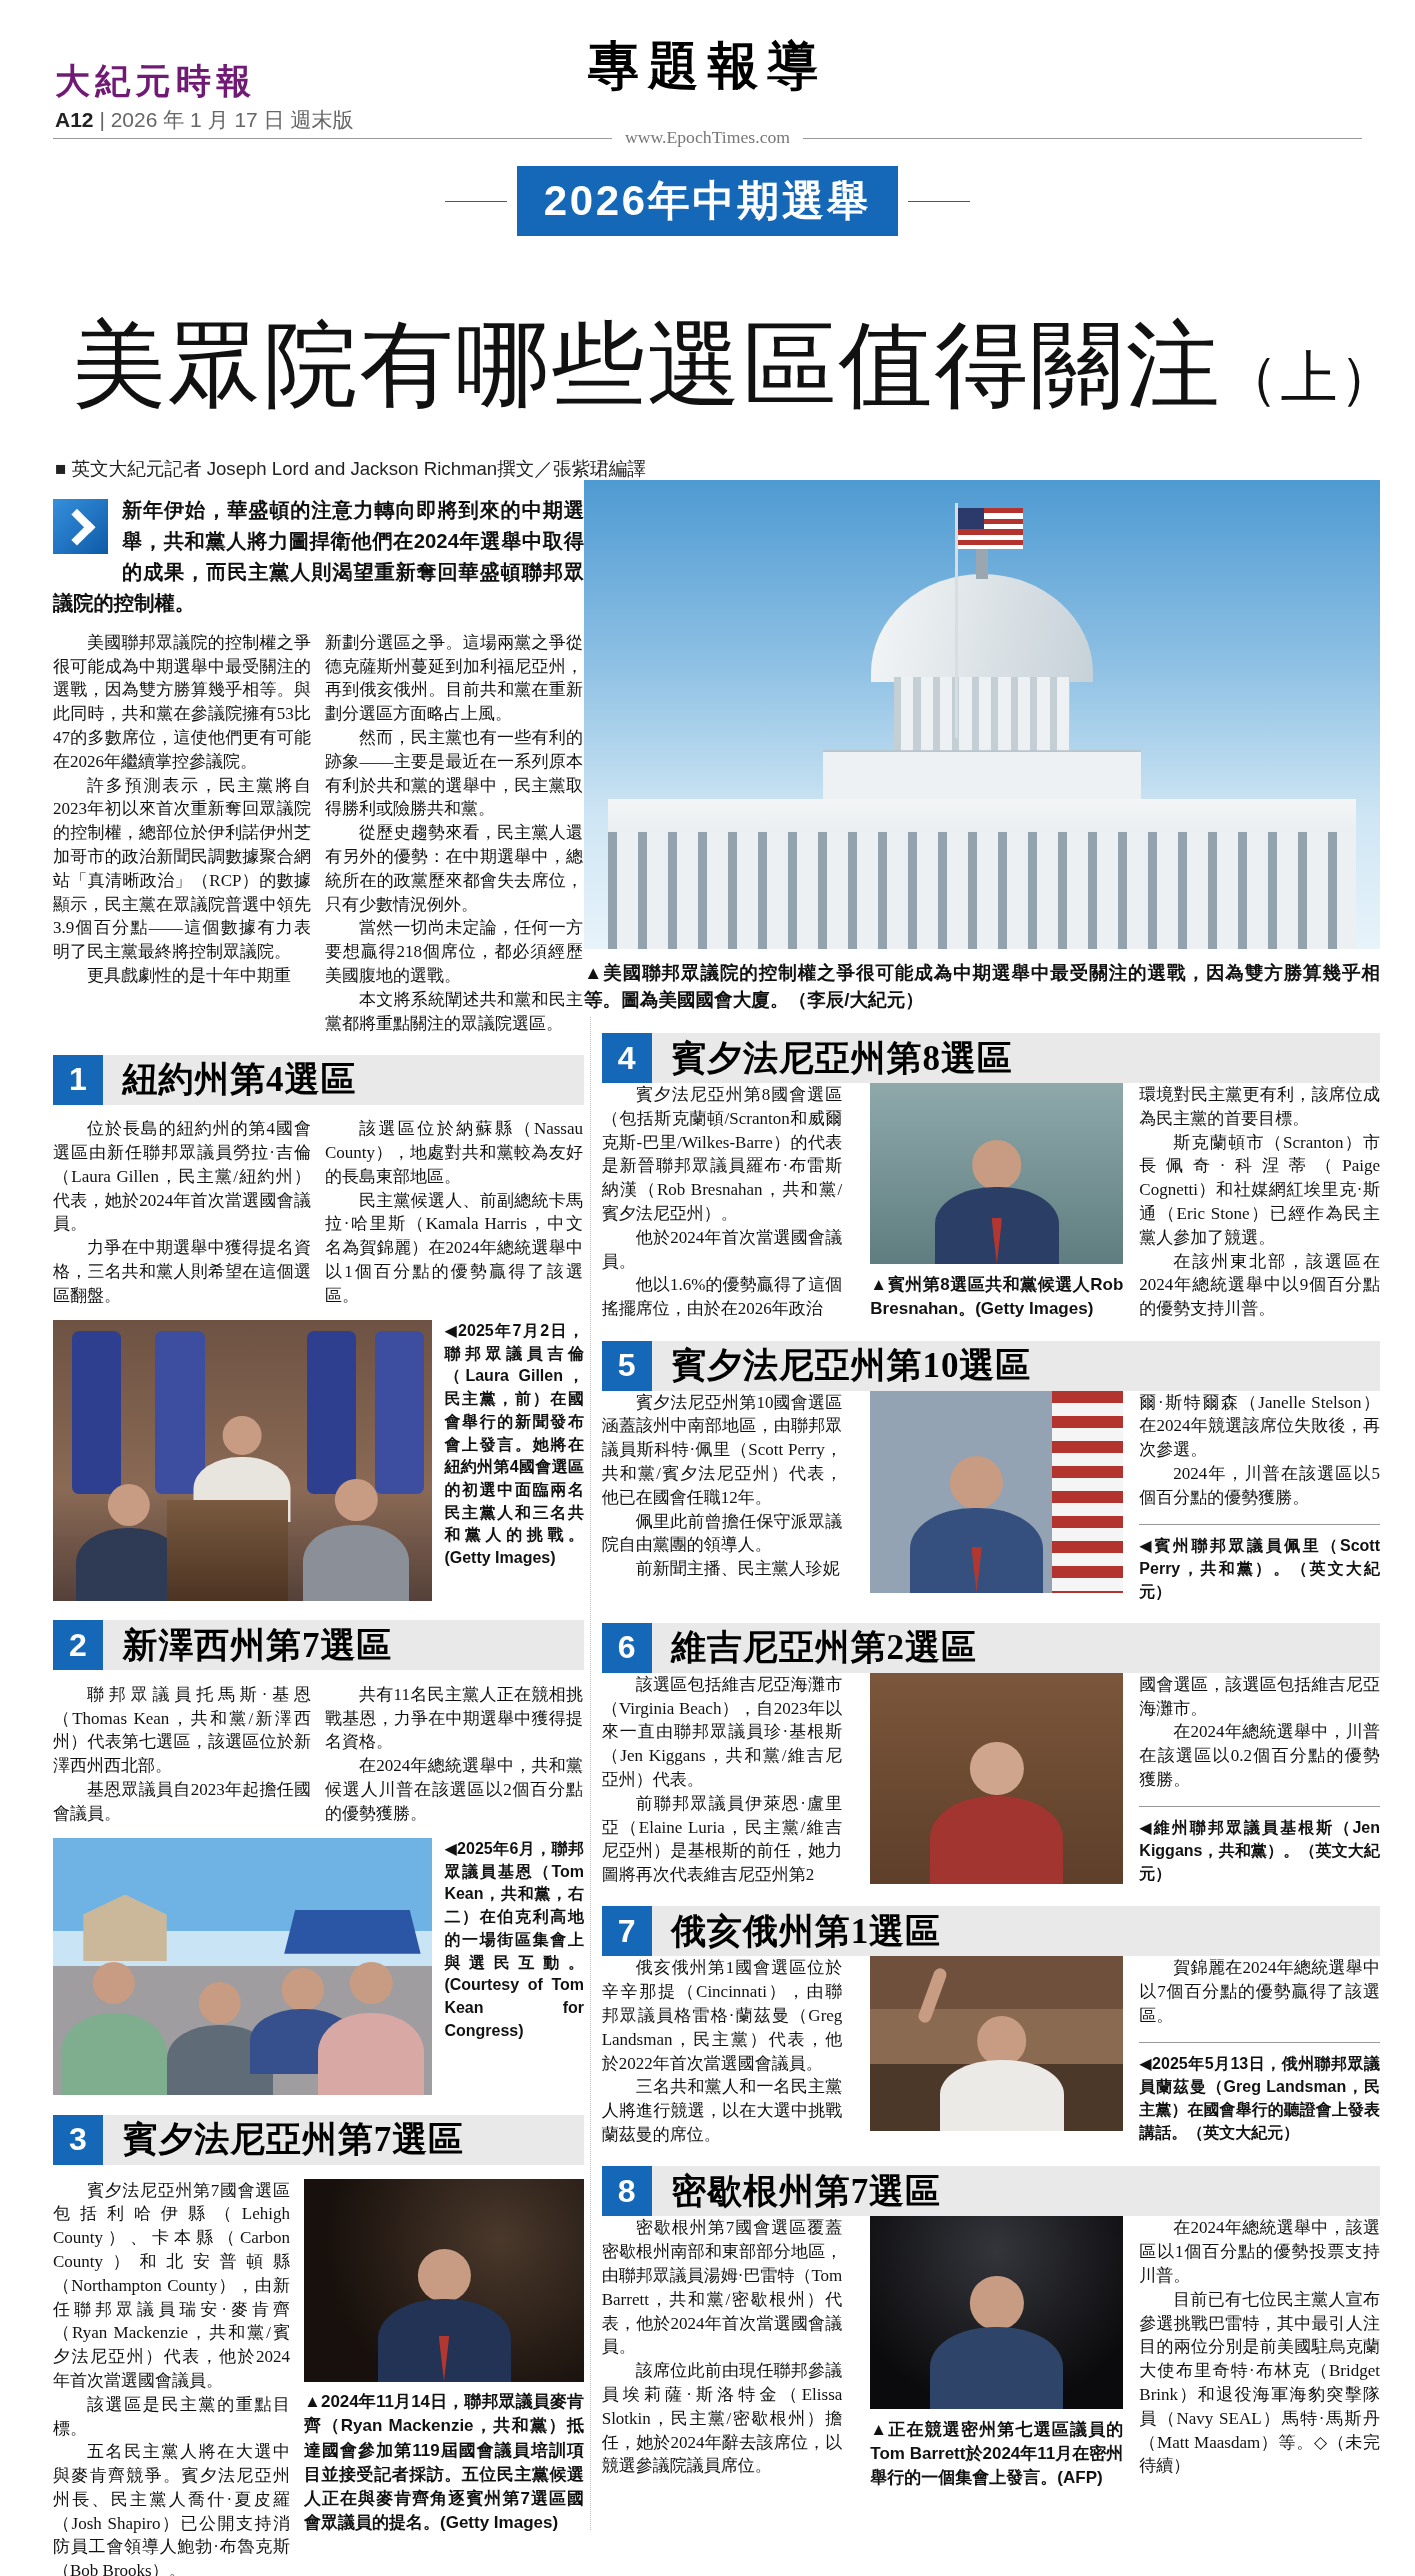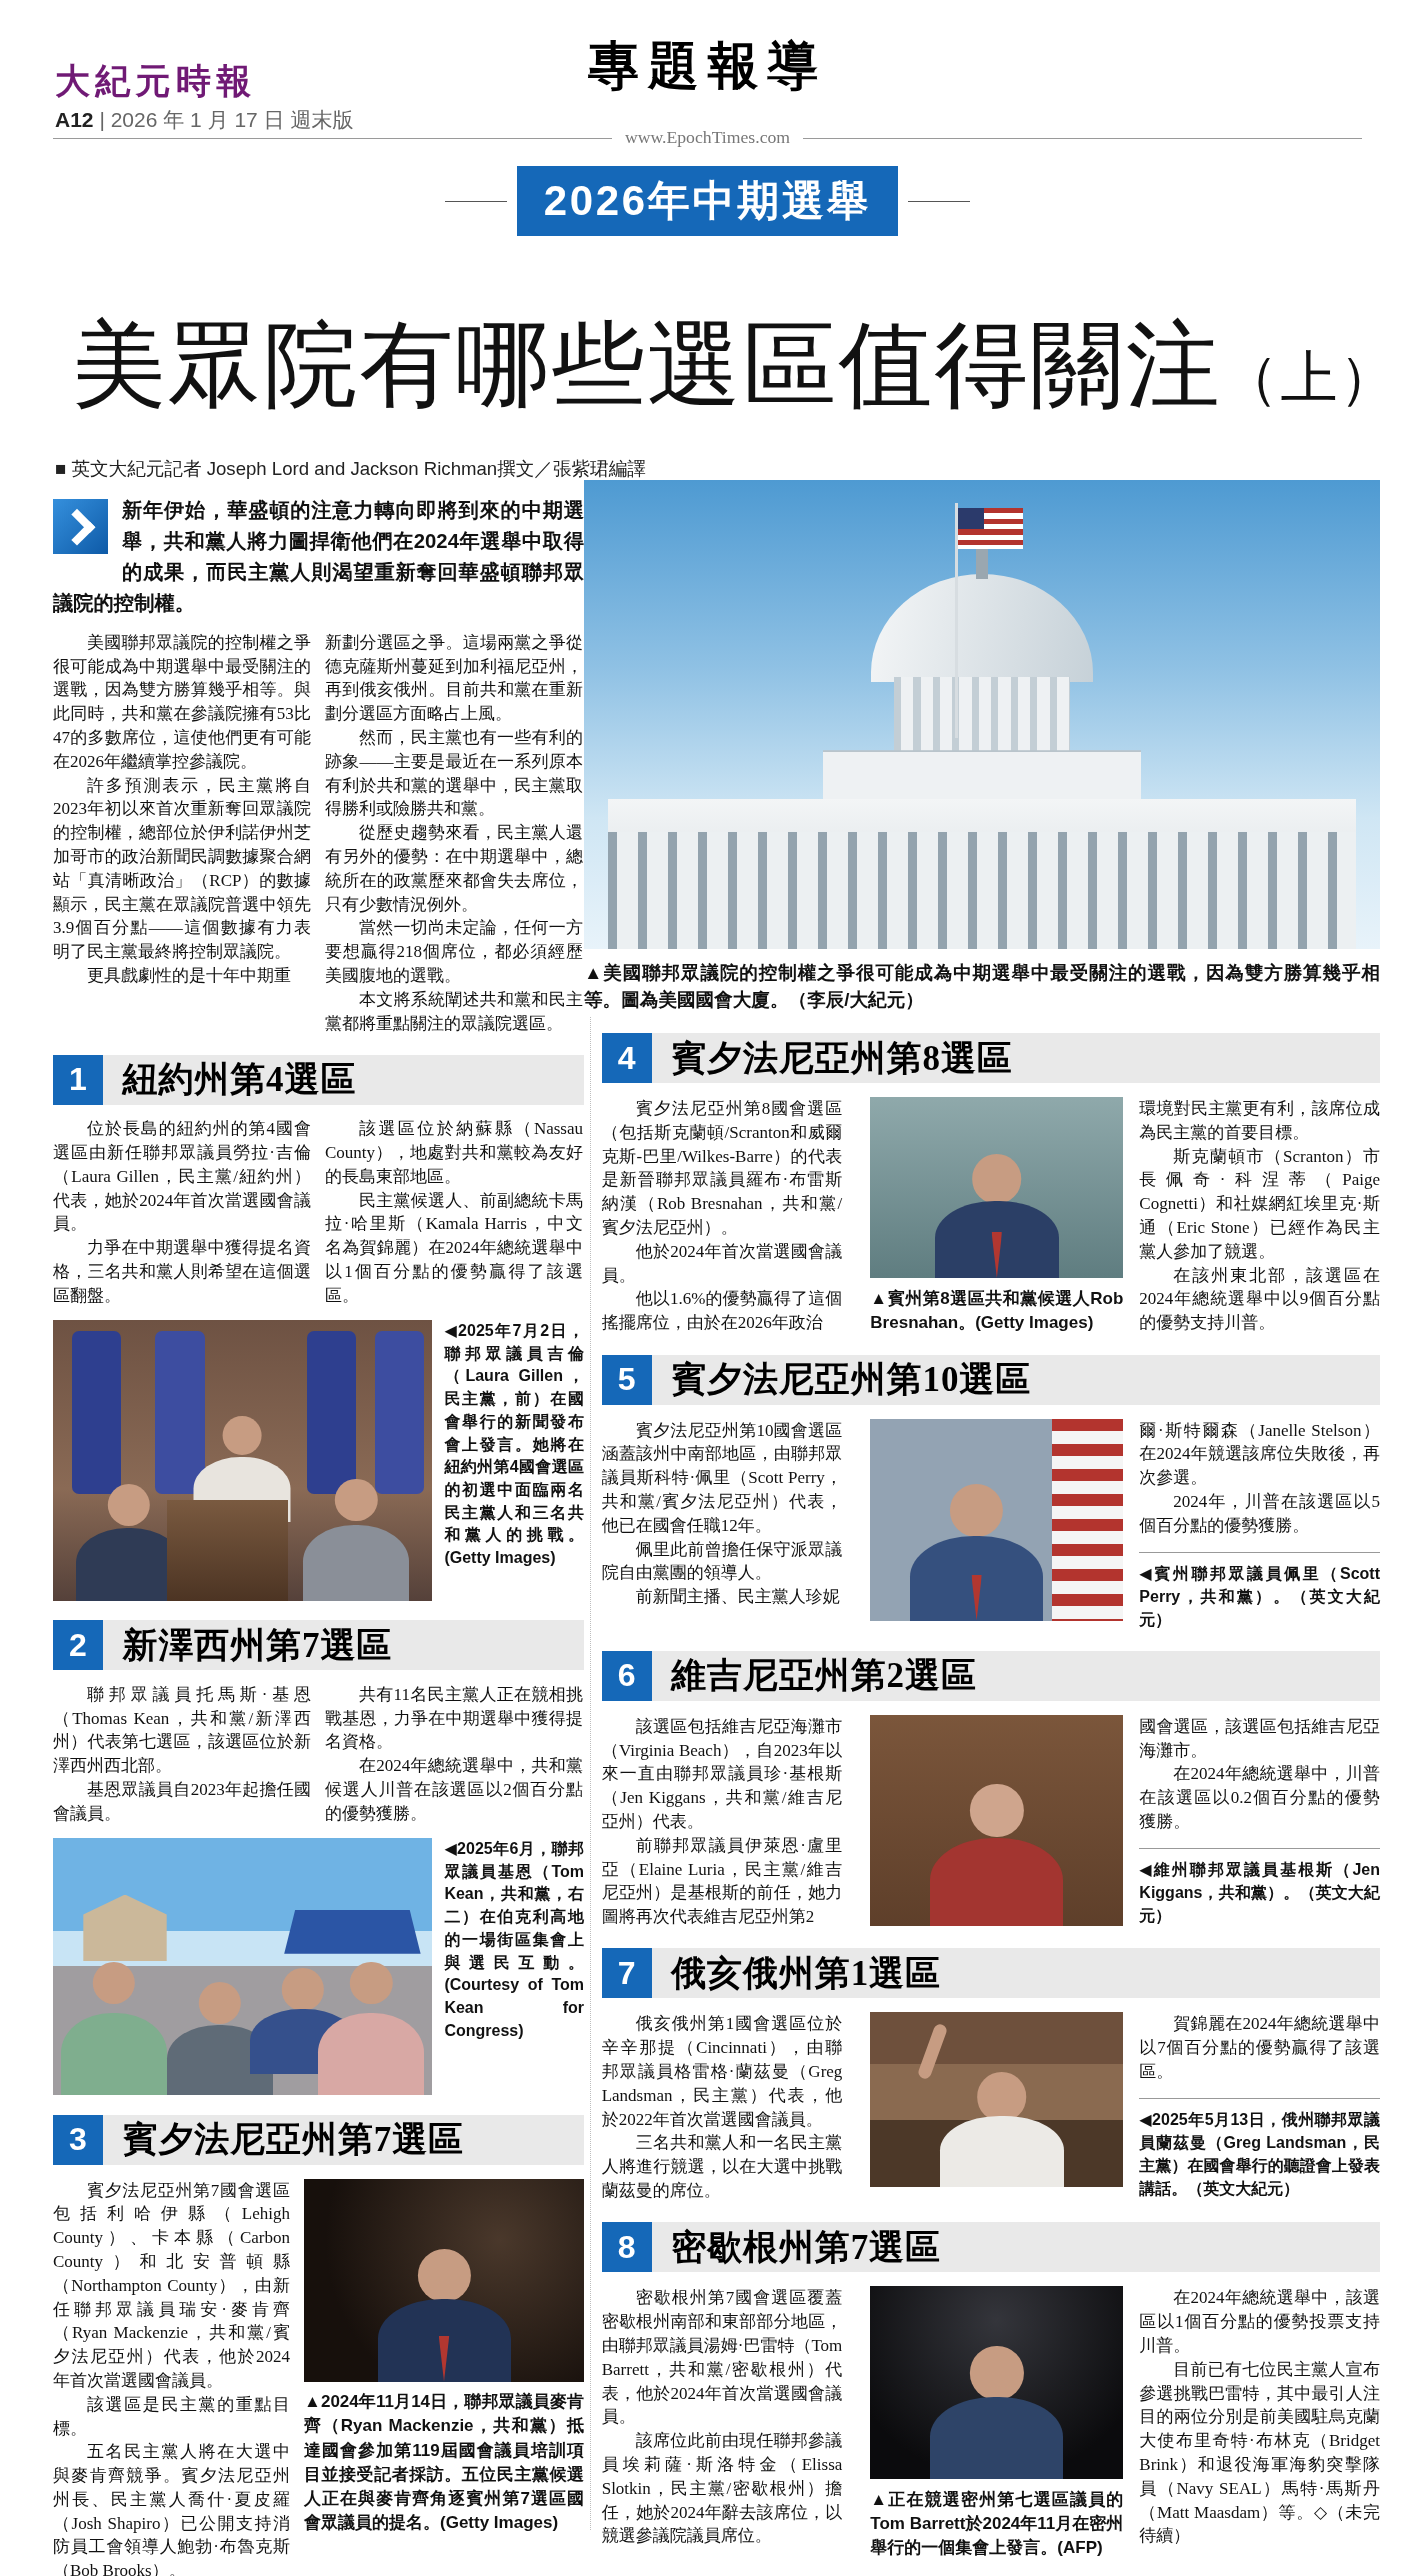--- a/index.html
+++ b/index.html
@@ -61,21 +61,21 @@
   .photo{position:relative;overflow:hidden;background:#c9c9c9;}
   .photo-row{display:flex;gap:12.4px;margin-top:12.4px;}
   .photo-big{width:379px;flex:0 0 379px;}
   .side-cap,.bot-cap,.col-cap{font-family:"Liberation Sans","DejaVu Sans",sans-serif;font-weight:700;
         font-size:16px;line-height:1.42;margin:0;text-align:justify;}
   .bot-cap{margin-top:8.8px;font-size:17px;}
   .cap-rule{border-top:0.9px solid #999;margin:14px 0 10.6px;}
   .capitol-cap{font-family:"Liberation Sans","DejaVu Sans",sans-serif;font-weight:700;font-size:18.6px;
         line-height:1.45;margin-top:10.6px;text-align:justify;}
 
-  .row3{display:flex;gap:16px;margin-top:14px;}
+  .row3{display:flex;gap:16px;}
   .row3 .c{width:248px;}
   .row3 .cmid{width:253px;flex:0 0 253px;padding-left:12px;}
   .s3-row{display:flex;gap:14px;margin-top:14px;}
   .s3-text{width:237px;flex:0 0 237px;}
   .s3-right{flex:1;}
 
   
   .capitol{width:796px;height:469px;background:linear-gradient(180deg,#4e9ad2,#8fc1e4 40%,#cfe6f4 72%,#e8f3fa);}
   .cap-body{position:absolute;left:3%;right:3%;bottom:0;height:32%;background:linear-gradient(180deg,#f3f5f6,#cfd8de);}
   .cap-cols{position:absolute;left:3%;right:3%;bottom:0;height:25%;

